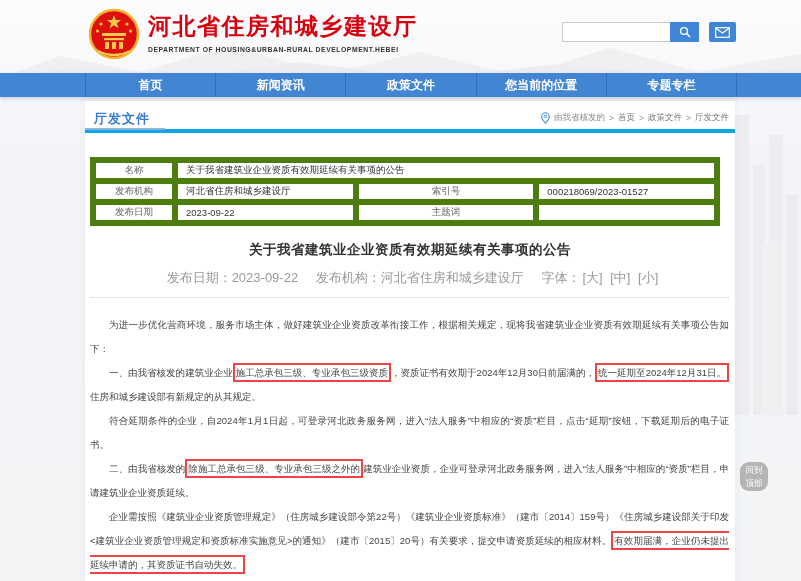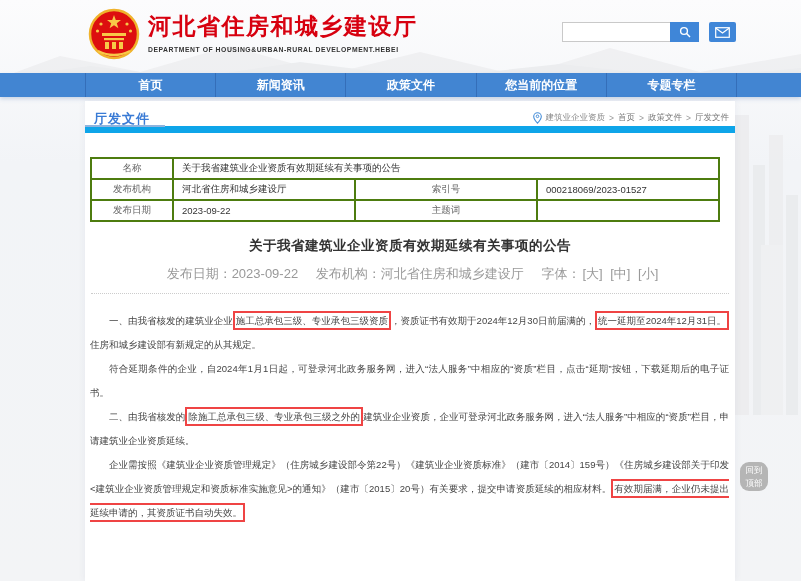--- a/index.html
+++ b/index.html
@@ -34,31 +34,31 @@
   .nav { position:absolute; top:73px; left:0; width:801px; height:24px; background:#4285d2;
     box-shadow:0 2px 4px rgba(70,110,170,.25); }
   .nav-inner { margin-left:85px; width:652px; height:24px; display:flex; }
   .nav-item { flex:1; color:#fff; font-size:12px; font-weight:bold; text-align:center;
     line-height:24px; border-right:1px solid rgba(25,70,140,.35); cursor:pointer; white-space:nowrap; }
   .nav-item:first-child { border-left:1px solid rgba(25,70,140,.35); }
 
   
   .card { position:absolute; left:85px; top:101px; width:650px; height:480px; background:#fff;
     box-shadow:0 0 7px rgba(60,80,110,.08); }
-  .card-head { position:relative; height:32px; border-bottom:7px solid #0ea5e9; }
+  .card-head { position:relative; height:32px; border-bottom:4px solid #0ea5e9; }
   .section-title { position:absolute; left:9px; top:9px; color:#3a7bd5; font-size:13px; font-weight:bold; letter-spacing:1px; }
   .section-underline { position:absolute; left:0; bottom:-1px; width:80px; height:2px; background:#8fb4de; }
   .breadcrumb { position:absolute; right:6px; top:11px; font-size:8.5px; color:#888;
     display:flex; align-items:center; gap:4px; white-space:nowrap; }
   .crumb-link { color:#777; cursor:pointer; }
   .crumb-sep { color:#999; }
 
   table.doc-table { border-collapse:collapse; margin:24px 15px 0 5px; width:630px;
     font-size:9.5px; table-layout:fixed; }
-  .doc-table td { border:2px solid #4d7c0f; height:21px; color:#333; }
+  .doc-table td { border:6px solid #4d7c0f; height:21px; color:#333; }
   .doc-table td.lbl { text-align:center; color:#666; }
   .doc-table td.val { padding-left:8px; }
   .c1 { width:82px; } .c2 { width:146px; } .c3 { width:80px; }
 
   .art-title { margin-top:15px; text-align:center; font-size:13.5px; font-weight:bold; color:#333; letter-spacing:.5px; }
   .art-meta { margin-top:10px; text-align:center; font-size:13px; color:#999; }
   .art-meta span { margin:0 7px; }
   .font-opt { cursor:pointer; margin:0 2px !important; }
   .divider { margin:10px 6px 0 6px; border-bottom:1px dotted #ccc; }
 
@@ -138,21 +138,21 @@
   <div class="card">
 
     <div class="card-head">
       <div class="section-title">厅发文件</div>
       <div class="section-underline"></div>
       <div class="breadcrumb">
         <svg width="9" height="12" viewBox="0 0 9 12">
           <path d="M4.5,0.7 C6.6,0.7 8.3,2.4 8.3,4.4 C8.3,7 4.5,11.2 4.5,11.2 C4.5,11.2 0.7,7 0.7,4.4 C0.7,2.4 2.4,0.7 4.5,0.7 Z" fill="none" stroke="#4a90d9" stroke-width="1.1"></path>
           <circle cx="4.5" cy="4.3" r="1.3" fill="none" stroke="#4a90d9" stroke-width="1"></circle>
         </svg>
-        <span>建筑业企业资质</span>
+        <span>由我省核发的</span>
         <span class="crumb-sep">&gt;</span>
         <span class="crumb-link">首页</span>
         <span class="crumb-sep">&gt;</span>
         <span class="crumb-link">政策文件</span>
         <span class="crumb-sep">&gt;</span>
         <span class="crumb-link">厅发文件</span>
       </div>
     </div>
 
     <table class="doc-table">
@@ -182,20 +182,21 @@
       <span>发布日期：2023-09-22</span>
       <span>发布机构：河北省住房和城乡建设厅</span>
       <span style="margin-right:0;">字体：</span><span class="font-opt">[大]</span>
       <span class="font-opt">[中]</span>
       <span class="font-opt">[小]</span>
     </div>
 
     <div class="divider"></div>
 
     <div class="art-body">
+      <p><span>为进一步优化营商环境，服务市场主体，做好建筑业企业资质改革衔接工作，根据相关规定，现将我省建筑业企业资质有效期延续有关事项公告如下：</span></p>
       <p>
         <span>一、由我省核发的建筑业企业</span><span class="red-box">施工总承包三级、专业承包三级资质</span><span>，资质证书有效期于2024年12月30日前届满的，</span><span class="red-box">统一延期至2024年12月31日。</span><span>住房和城乡建设部有新规定的从其规定。</span>
       </p>
       <p><span>符合延期条件的企业，自2024年1月1日起，可登录河北政务服务网，进入“法人服务”中相应的“资质”栏目，点击“延期”按钮，下载延期后的电子证书。</span></p>
       <p>
         <span>二、由我省核发的</span><span class="red-box">除施工总承包三级、专业承包三级之外的</span><span>建筑业企业资质，企业可登录河北政务服务网，进入“法人服务”中相应的“资质”栏目，申请建筑业企业资质延续。</span>
       </p>
       <p>
         <span>企业需按照《建筑业企业资质管理规定》（住房城乡建设部令第22号）《建筑业企业资质标准》（建市〔2014〕159号）《住房城乡建设部关于印发&lt;建筑业企业资质管理规定和资质标准实施意见&gt;的通知》（建市〔2015〕20号）有关要求，提交申请资质延续的相应材料。</span><span class="red-box">有效期届满，企业仍未提出延续申请的，其资质证书自动失效。</span>
       </p>

